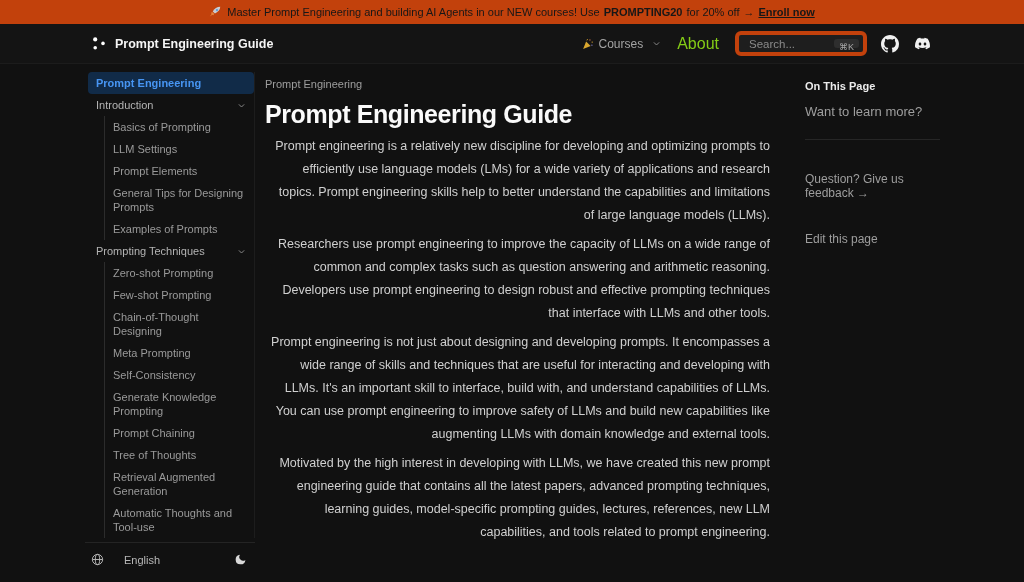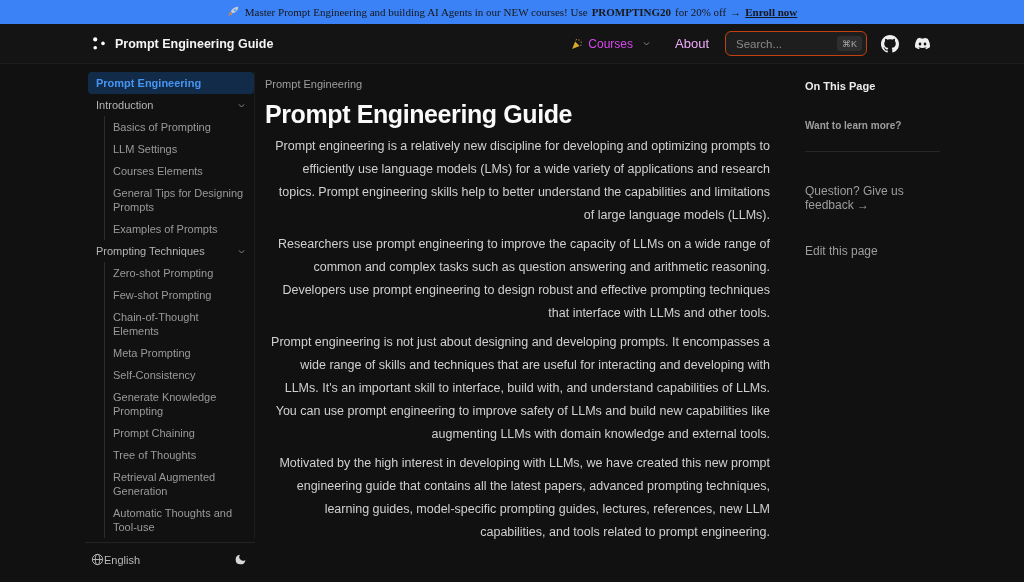--- a/index.html
+++ b/index.html
@@ -5,44 +5,44 @@
   * { margin:0; padding:0; box-sizing:border-box; }
   html,body { width:1024px; height:582px; overflow:hidden; }
   body {
     background:#111111;
     font-family:"Liberation Sans","DejaVu Sans",sans-serif;
     color:#d0d0d0;
     -webkit-font-smoothing:antialiased;
   }
   
   .banner {
-    height:24px; background:#3b82f6; color:#171717;
+    height:24px; background:#c2410c; color:#171717;
     display:flex; align-items:center; justify-content:center; gap:4px;
-    font-size:11px; white-space:nowrap; cursor:pointer;font-family:Liberation Serif, serif;
+    font-size:11px; white-space:nowrap; cursor:pointer;
   }
   .banner b { font-weight:700; }
   .banner .enroll { text-decoration:underline; }
   .banner-icon { display:flex; align-items:center; margin-right:2px; }
   
   header {
     height:40px; background:#141414; border-bottom:1px solid #1c1c1c;
     display:flex; align-items:center; justify-content:space-between;
     padding:0 92px;
   }
   .logo { display:flex; align-items:center; gap:8px; cursor:pointer; }
   .logo-title { color:#f5f5f5; font-weight:700; font-size:12.5px; }
   .header-right { display:flex; align-items:center; }
   .nav-item {
-    display:flex; align-items:center; gap:5px; color:#d946ef; font-size:12px;
+    display:flex; align-items:center; gap:5px; color:#a3a3a3; font-size:12px;
     cursor:pointer;
   }
-  .nav-about { color:#f0abfc; font-size:13px; margin-left:24px; cursor:pointer; text-decoration:none; }
+  .nav-about { color:#84cc16; font-size:16px; margin-left:16px; cursor:pointer; text-decoration:none; }
   .search {
-    position:relative; margin-left:16px; width:142px; height:25px;
-    background:#1e1e1e; border:1px solid #c2410c; border-radius:6px;
+    position:relative; margin-left:16px; width:132px; height:25px;
+    background:#1e1e1e; border:4px solid #c2410c; border-radius:6px;
     display:flex; align-items:center;
   }
   .search input {
     background:transparent; border:none; outline:none; color:#bbb;
     font-size:11.5px; padding:0 36px 0 10px; width:100%;
     font-family:"Liberation Sans","DejaVu Sans",sans-serif;
   }
   .search input::placeholder { color:#8a8a8a; }
   .search kbd {
     position:absolute; right:4px; top:4px; bottom:4px;
@@ -66,31 +66,31 @@
   }
   .side-item.folder { color:#b4b4b4; }
   .sub-list { margin-left:16px; border-left:1px solid #2c2c2c; }
   .sub-list .side-item { color:#9a9a9a; }
   .chev { flex:none; margin-left:4px; }
   .sidebar-footer {
     margin-top:auto; border-top:1px solid #242424;
     display:flex; align-items:center; justify-content:space-between;
     padding:10px 8px 14px 6px;
   }
-  .lang-switch { display:flex; align-items:center; gap:0; color:#b8b8b8; font-size:11px; cursor:pointer; }
+  .lang-switch { display:flex; align-items:center; gap:20px; color:#b8b8b8; font-size:11px; cursor:pointer; }
   .theme-toggle { display:flex; align-items:center; cursor:pointer; }
   
   .main { width:505px; margin-left:10px; padding-top:14px; }
   .breadcrumb { font-size:11px; color:#9e9e9e; }
   h1.page-title { font-size:25px; letter-spacing:-0.4px; color:#fafafa; margin-top:10px; font-weight:700; }
   .main p.body-para { font-size:12.5px; line-height:23px; color:#d0d0d0; margin-top:6px;text-align:right; }
   
   .toc { width:135px; margin-left:35px; padding-top:16px; }
   .toc-heading { font-size:11px; font-weight:700; color:#ececec; }
-  .toc-link { display:block; font-size:10px; color:#9e9e9e; margin-top:28px; text-decoration:none; cursor:pointer;font-weight:bold; }
+  .toc-link { display:block; font-size:13px; color:#9e9e9e; margin-top:12px; text-decoration:none; cursor:pointer; }
   .toc-divider { border:none; border-top:1px solid #262626; margin:20px 0 0 0; }
   .toc-meta { display:block; font-size:12px; color:#9e9e9e; margin-top:32px; text-decoration:none; cursor:pointer; }
   svg { display:block; }
 </style>
 </head>
 <body>
 
 <div class="banner">
   <span class="banner-icon">
     <svg width="12" height="12" viewBox="0 0 16 16">
@@ -169,21 +169,21 @@
         </span>
       </div>
       <div class="sub-list">
         <div class="side-item">
             <span>Basics of Prompting</span>
           </div>
         <div class="side-item">
             <span>LLM Settings</span>
           </div>
         <div class="side-item">
-            <span>Courses Elements</span>
+            <span>Prompt Elements</span>
           </div>
         <div class="side-item">
             <span>General Tips for Designing Prompts</span>
           </div>
         <div class="side-item">
             <span>Examples of Prompts</span>
           </div>
       </div>
       <div class="side-item folder">
         <span>Prompting Techniques</span>
@@ -194,21 +194,21 @@
         </span>
       </div>
       <div class="sub-list">
         <div class="side-item">
             <span>Zero-shot Prompting</span>
           </div>
         <div class="side-item">
             <span>Few-shot Prompting</span>
           </div>
         <div class="side-item">
-            <span>Chain-of-Thought Elements</span>
+            <span>Chain-of-Thought Designing</span>
           </div>
         <div class="side-item">
             <span>Meta Prompting</span>
           </div>
         <div class="side-item">
             <span>Self-Consistency</span>
           </div>
         <div class="side-item">
             <span>Generate Knowledge Prompting</span>
           </div>

